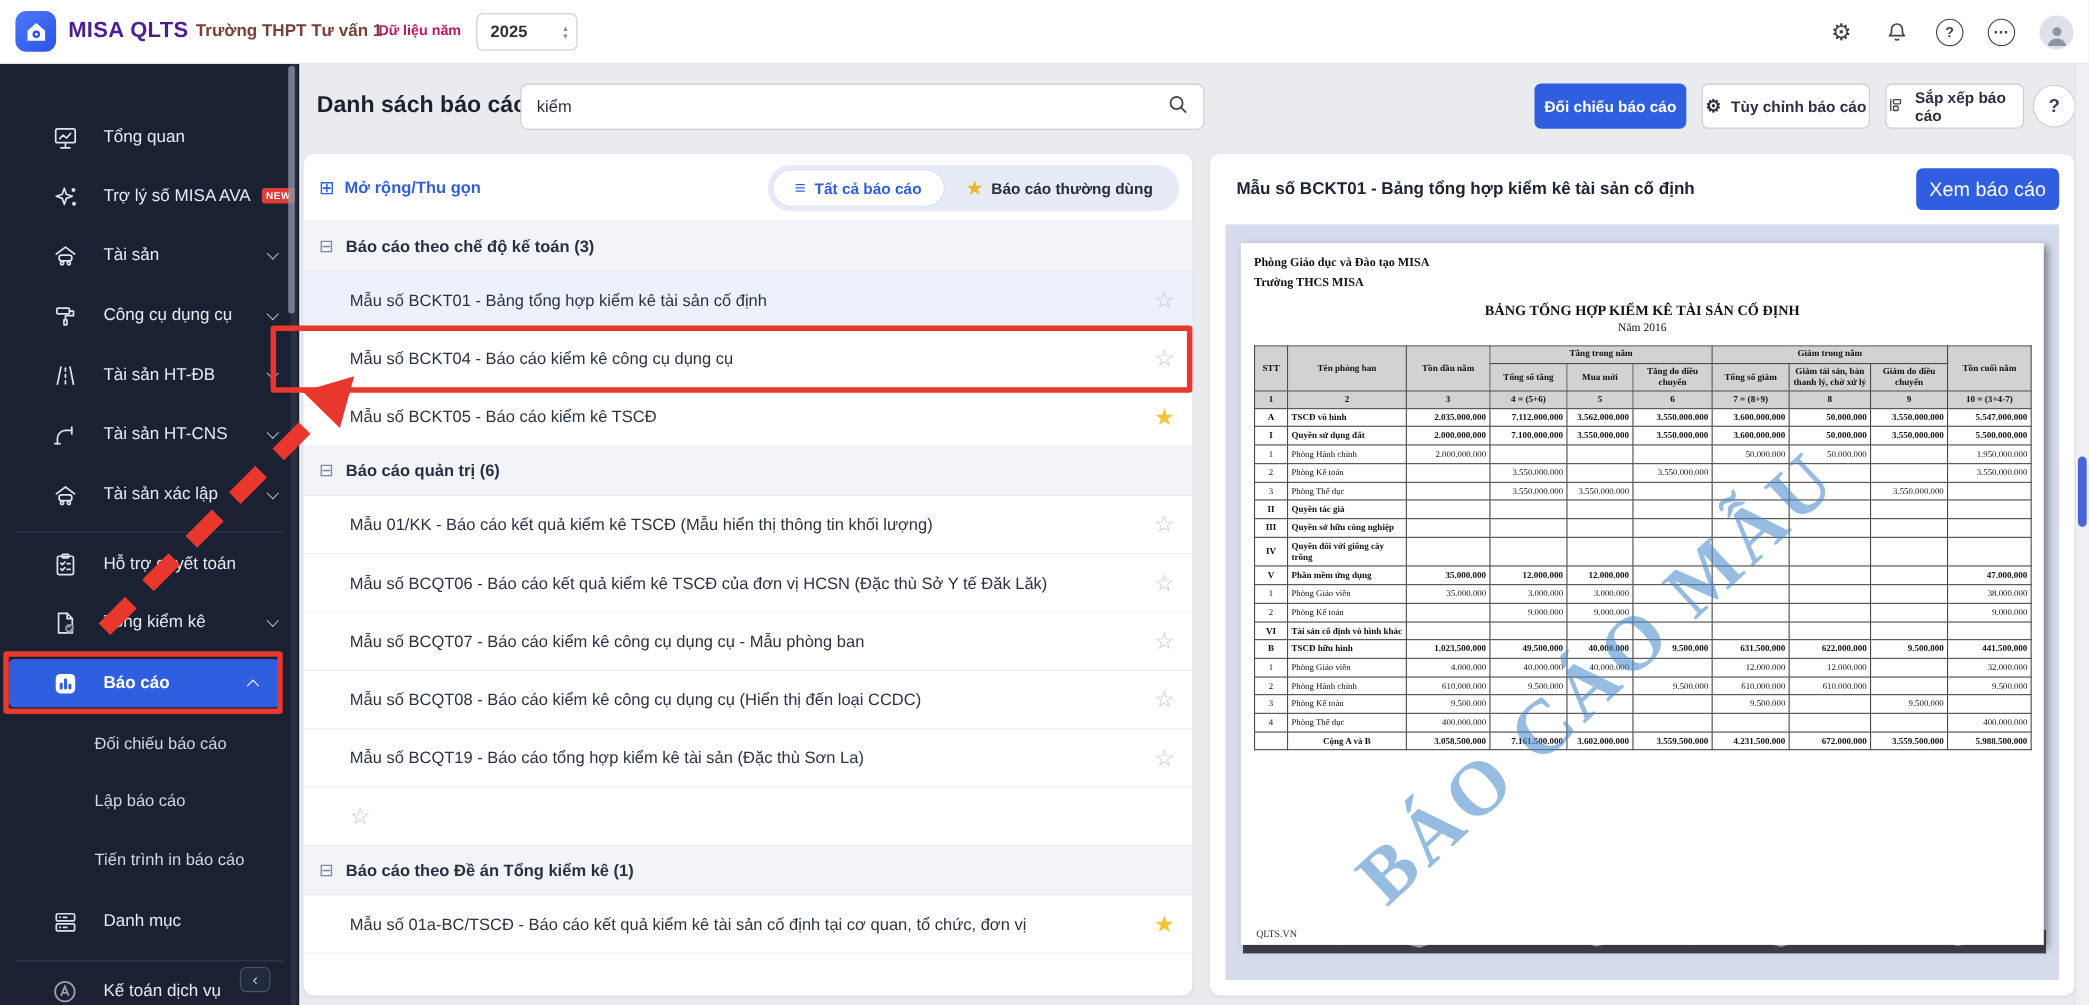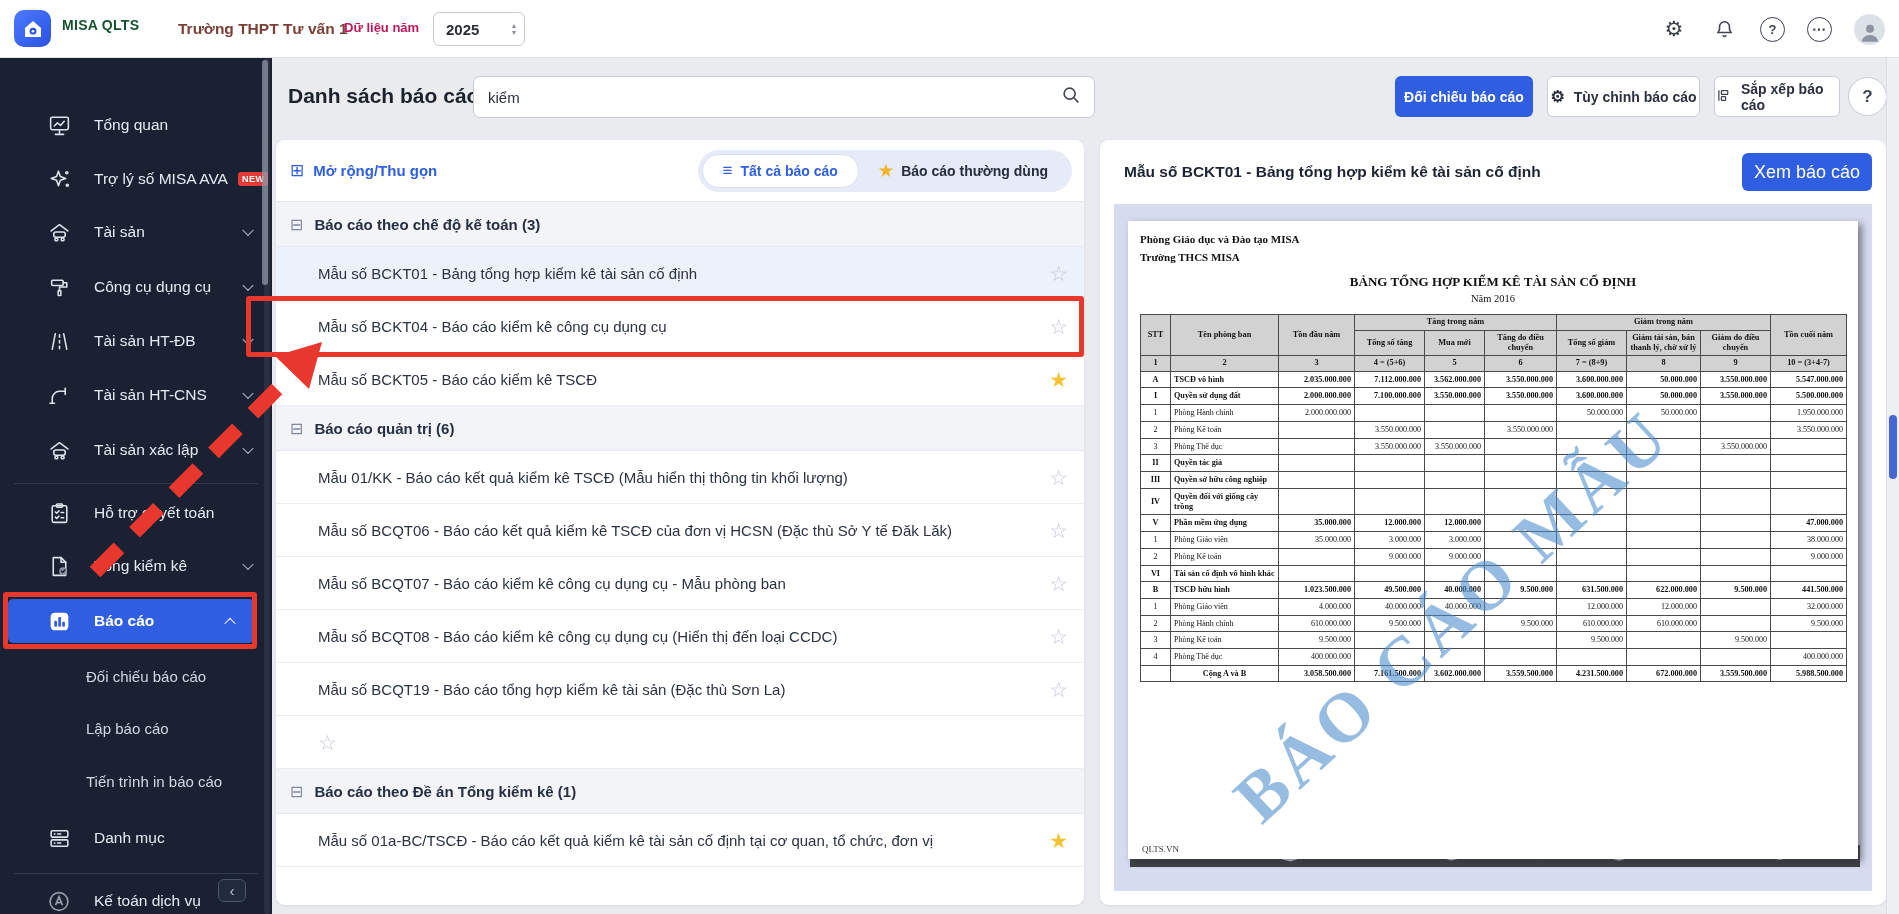--- a/index.html
+++ b/index.html
@@ -2,21 +2,21 @@
 <html><head>
 <meta charset="utf-8">
 <style>
   * { box-sizing: border-box; margin: 0; padding: 0; }
   body { font-family: "Liberation Sans", sans-serif; background:#9aa0a8; }
   .stage { position:relative; width:1899px; height:914px; overflow:hidden; background:#e9ebef; }
 
   
   .topbar { position:absolute; left:0; top:0; width:1899px; height:58px; background:#fff; border-bottom:1px solid #e2e4e8; z-index:10; }
   .logo { position:absolute; left:14px; top:10px; width:37px; height:37px; border-radius:10px; background:linear-gradient(135deg,#4d7bff,#2a52e2); display:flex; align-items:center; justify-content:center; }
-  .appname { position:absolute; left:62px; top:17px; font-size:14px; font-weight:800; letter-spacing:.3px; color:#14532d; }
+  .appname { position:absolute; left:62px; top:17px; font-size:20px; font-weight:800; letter-spacing:.3px; color:#4c1d95; }
   .orgname { position:absolute; left:178px; top:20px; font-size:15.5px; font-weight:700; color:#7a4038; }
   .yearlabel { position:absolute; left:344px; top:20px; font-size:13px; font-weight:700; color:#be185d; }
   .yearbox { position:absolute; left:433px; top:12px; width:92px; height:34px; background:#fff; border:1px solid #c6cad2; border-radius:6px; display:flex; align-items:center; }
   .yearbox .yv { font-size:15px; font-weight:700; color:#2a2f38; padding-left:12px; flex:1; }
   .spinner { display:flex; flex-direction:column; padding-right:8px; color:#878c96; font-size:8px; line-height:7px; cursor:pointer; }
   .tb-icons { position:absolute; right:14px; top:0; height:58px; display:flex; align-items:center; gap:22px; }
   .tbi { width:28px; height:28px; display:flex; align-items:center; justify-content:center; color:#3c414b; }
   .glyph-gear { font-size:21px; }
   .circ { width:25px; height:25px; border:1.7px solid #3c414b; border-radius:50%; display:flex; align-items:center; justify-content:center; font-size:13px; font-weight:700; color:#3c414b; }
   .circ.dots { font-size:14px; letter-spacing:1px; font-weight:800; }

